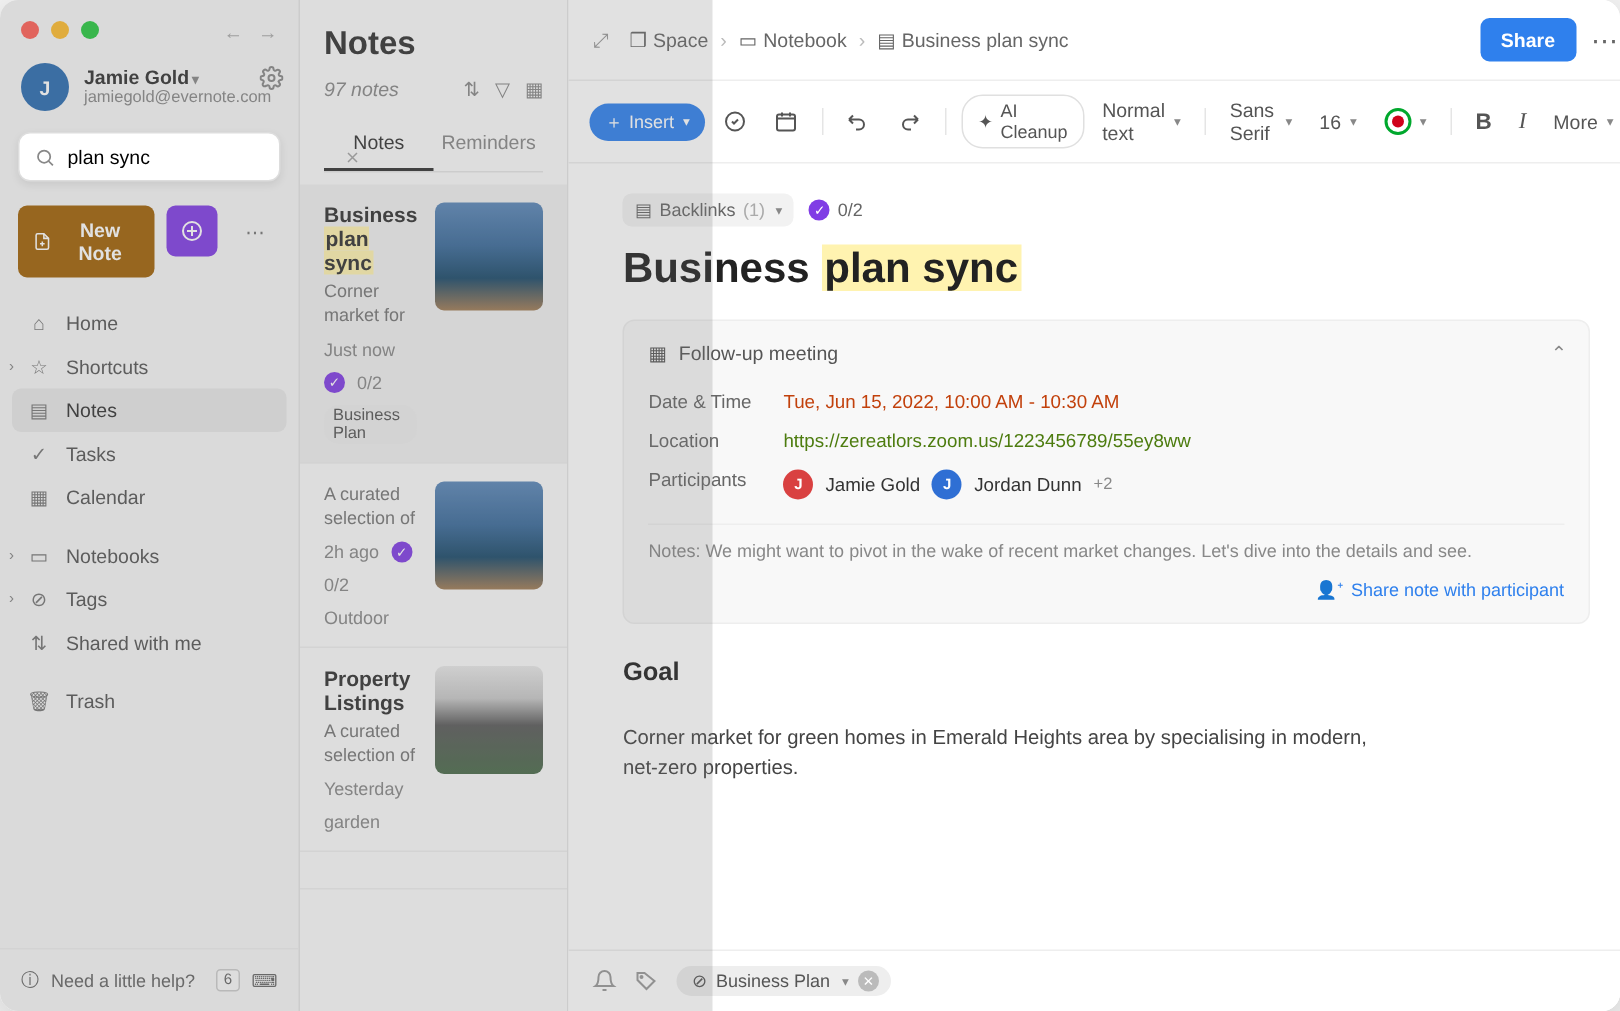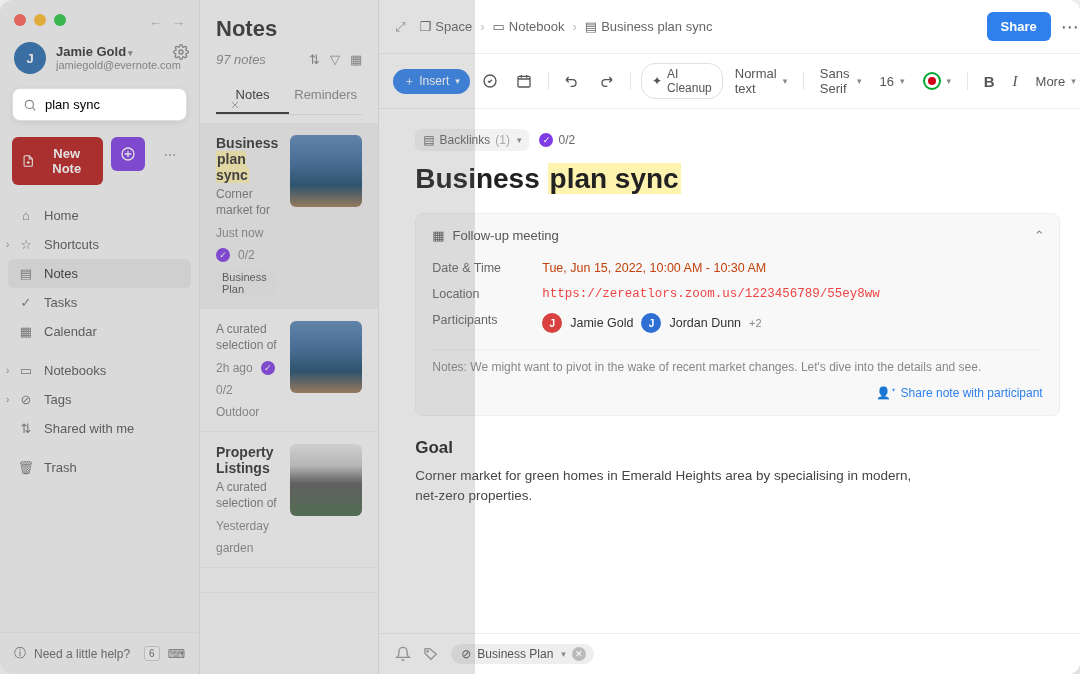--- a/index.html
+++ b/index.html
@@ -21,21 +21,21 @@
 .user-name { font-weight:600; font-size:13px; color:#333; }
 .user-email { font-size:11px; color:#888; }
 .gear { position:absolute; right:10px; top:18px; color:#888; }
 
 .search-wrap { margin: 6px 12px; background:#fff; border:1px solid #ddd; border-radius:8px; display:flex; align-items:center; padding:8px 10px; gap:8px; position:relative; z-index:10; box-shadow:0 2px 6px rgba(0,0,0,0.08); }
 .search-wrap input { border:none; outline:none; flex:1; font-size:13px; background:transparent; }
 .search-wrap .sicon { color:#888; }
 .search-wrap .xicon { color:#999; }
 
 .btn-row { display:flex; gap:8px; padding: 10px 12px; }
-.new-note { flex:1; background:#b91c1c; color:#fff; border:none; border-radius:6px; padding:9px 10px; font-weight:600; font-size:13px; display:flex; align-items:center; gap:6px; }
+.new-note { flex:1; background:#a16207; color:#fff; border:none; border-radius:6px; padding:9px 10px; font-weight:600; font-size:13px; display:flex; align-items:center; gap:6px; }
 .scratch { width:34px; height:34px; background:#803de5; border-radius:6px; display:flex; align-items:center; justify-content:center; color:#fff; }
 .more-btn { width:34px; height:34px; border-radius:6px; display:flex; align-items:center; justify-content:center; color:#777; }
 
 .nav-list { padding: 6px 8px; }
 .nav-item { display:flex; align-items:center; gap:10px; padding:7px 10px; border-radius:6px; color:#555; cursor:pointer; position:relative; }
 .nav-item.active { background:#e8e8e8; color:#333; font-weight:500; }
 .nav-item .chev { position:absolute; left:-2px; font-size:10px; color:#888; }
 .nav-item .nicon { width:16px; display:flex; justify-content:center; color:#777; }
 
 .sidebar-footer { margin-top:auto; padding:12px 14px; display:flex; align-items:center; gap:8px; color:#666; font-size:12px; border-top:1px solid #eee; }
@@ -90,33 +90,33 @@
 .ed-body { flex:1; overflow-y:auto; padding:20px 36px 60px; }
 .backlinks-row { display:flex; align-items:center; gap:10px; margin-bottom:12px; }
 .bl-pill { background:#f2f2f2; border-radius:6px; padding:4px 8px; font-size:12px; color:#666; display:flex; align-items:center; gap:5px; }
 .task-pill { display:flex; align-items:center; gap:5px; font-size:12px; color:#666; }
 .doc-title { font-size:28px; font-weight:700; color:#222; margin-bottom:18px; }
 .doc-title .hl { background:#fff3b0; padding:0 2px; }
 
 .meeting-card { background:#f8f8f8; border:1px solid #eee; border-radius:8px; padding:14px 16px; margin-bottom:22px; position:relative; }
 .mc-head { display:flex; align-items:center; gap:8px; color:#555; font-size:13px; margin-bottom:12px; }
 .mc-collapse { position:absolute; right:14px; top:14px; color:#888; }
-.mc-row { display:flex; gap:20px; padding:6px 0; font-size:12.5px; }
+.mc-row { display:flex; padding:6px 0; font-size:12.5px; }
 .mc-label { width:90px; color:#666; }
 .mc-val { color:#c2410c; }
-.mc-link { color:#ef4444;font-family:Liberation Mono, monospace; }
+.mc-link { color:#4d7c0f; }
 .avatars { display:flex; align-items:center; gap:8px; }
 .av { width:20px; height:20px; border-radius:50%; color:#fff; display:flex; align-items:center; justify-content:center; font-size:10px; font-weight:600; }
 .av-red { background:#d94141; } .av-blue { background:#2f6fd4; }
 .plus2 { font-size:11px; color:#888; }
 .mc-notes { font-size:12px; color:#888; margin-top:10px; padding-top:10px; border-top:1px solid #eee; }
 .mc-share { display:flex; justify-content:flex-end; margin-top:10px; }
 .mc-share a { color:#2f80ed; font-size:12px; display:flex; align-items:center; gap:5px; text-decoration:none; }
 
-.goal-h { font-size:17px; font-weight:700; margin-bottom:8px; color:#222; }
+.goal-h { font-size:17px; font-weight:700; margin-bottom:24px; color:#222; }
 .goal-p { font-size:13.5px; color:#444; line-height:1.5; max-width:520px; }
 
 .ed-footer { position:absolute; bottom:0; left:0; right:0; border-top:1px solid #eee; background:#fff; padding:10px 16px; display:flex; align-items:center; gap:12px; }
 .foot-ic { color:#999; }
 .tag-chip { background:#eee; border-radius:14px; padding:3px 8px 3px 10px; font-size:12px; color:#555; display:flex; align-items:center; gap:6px; }
 .tag-x { background:#bbb; color:#fff; width:14px; height:14px; border-radius:50%; display:flex; align-items:center; justify-content:center; font-size:9px; }
 
 svg { display:block; }
 .caret { font-size:9px; color:#888; margin-left:2px; }
 </style>

